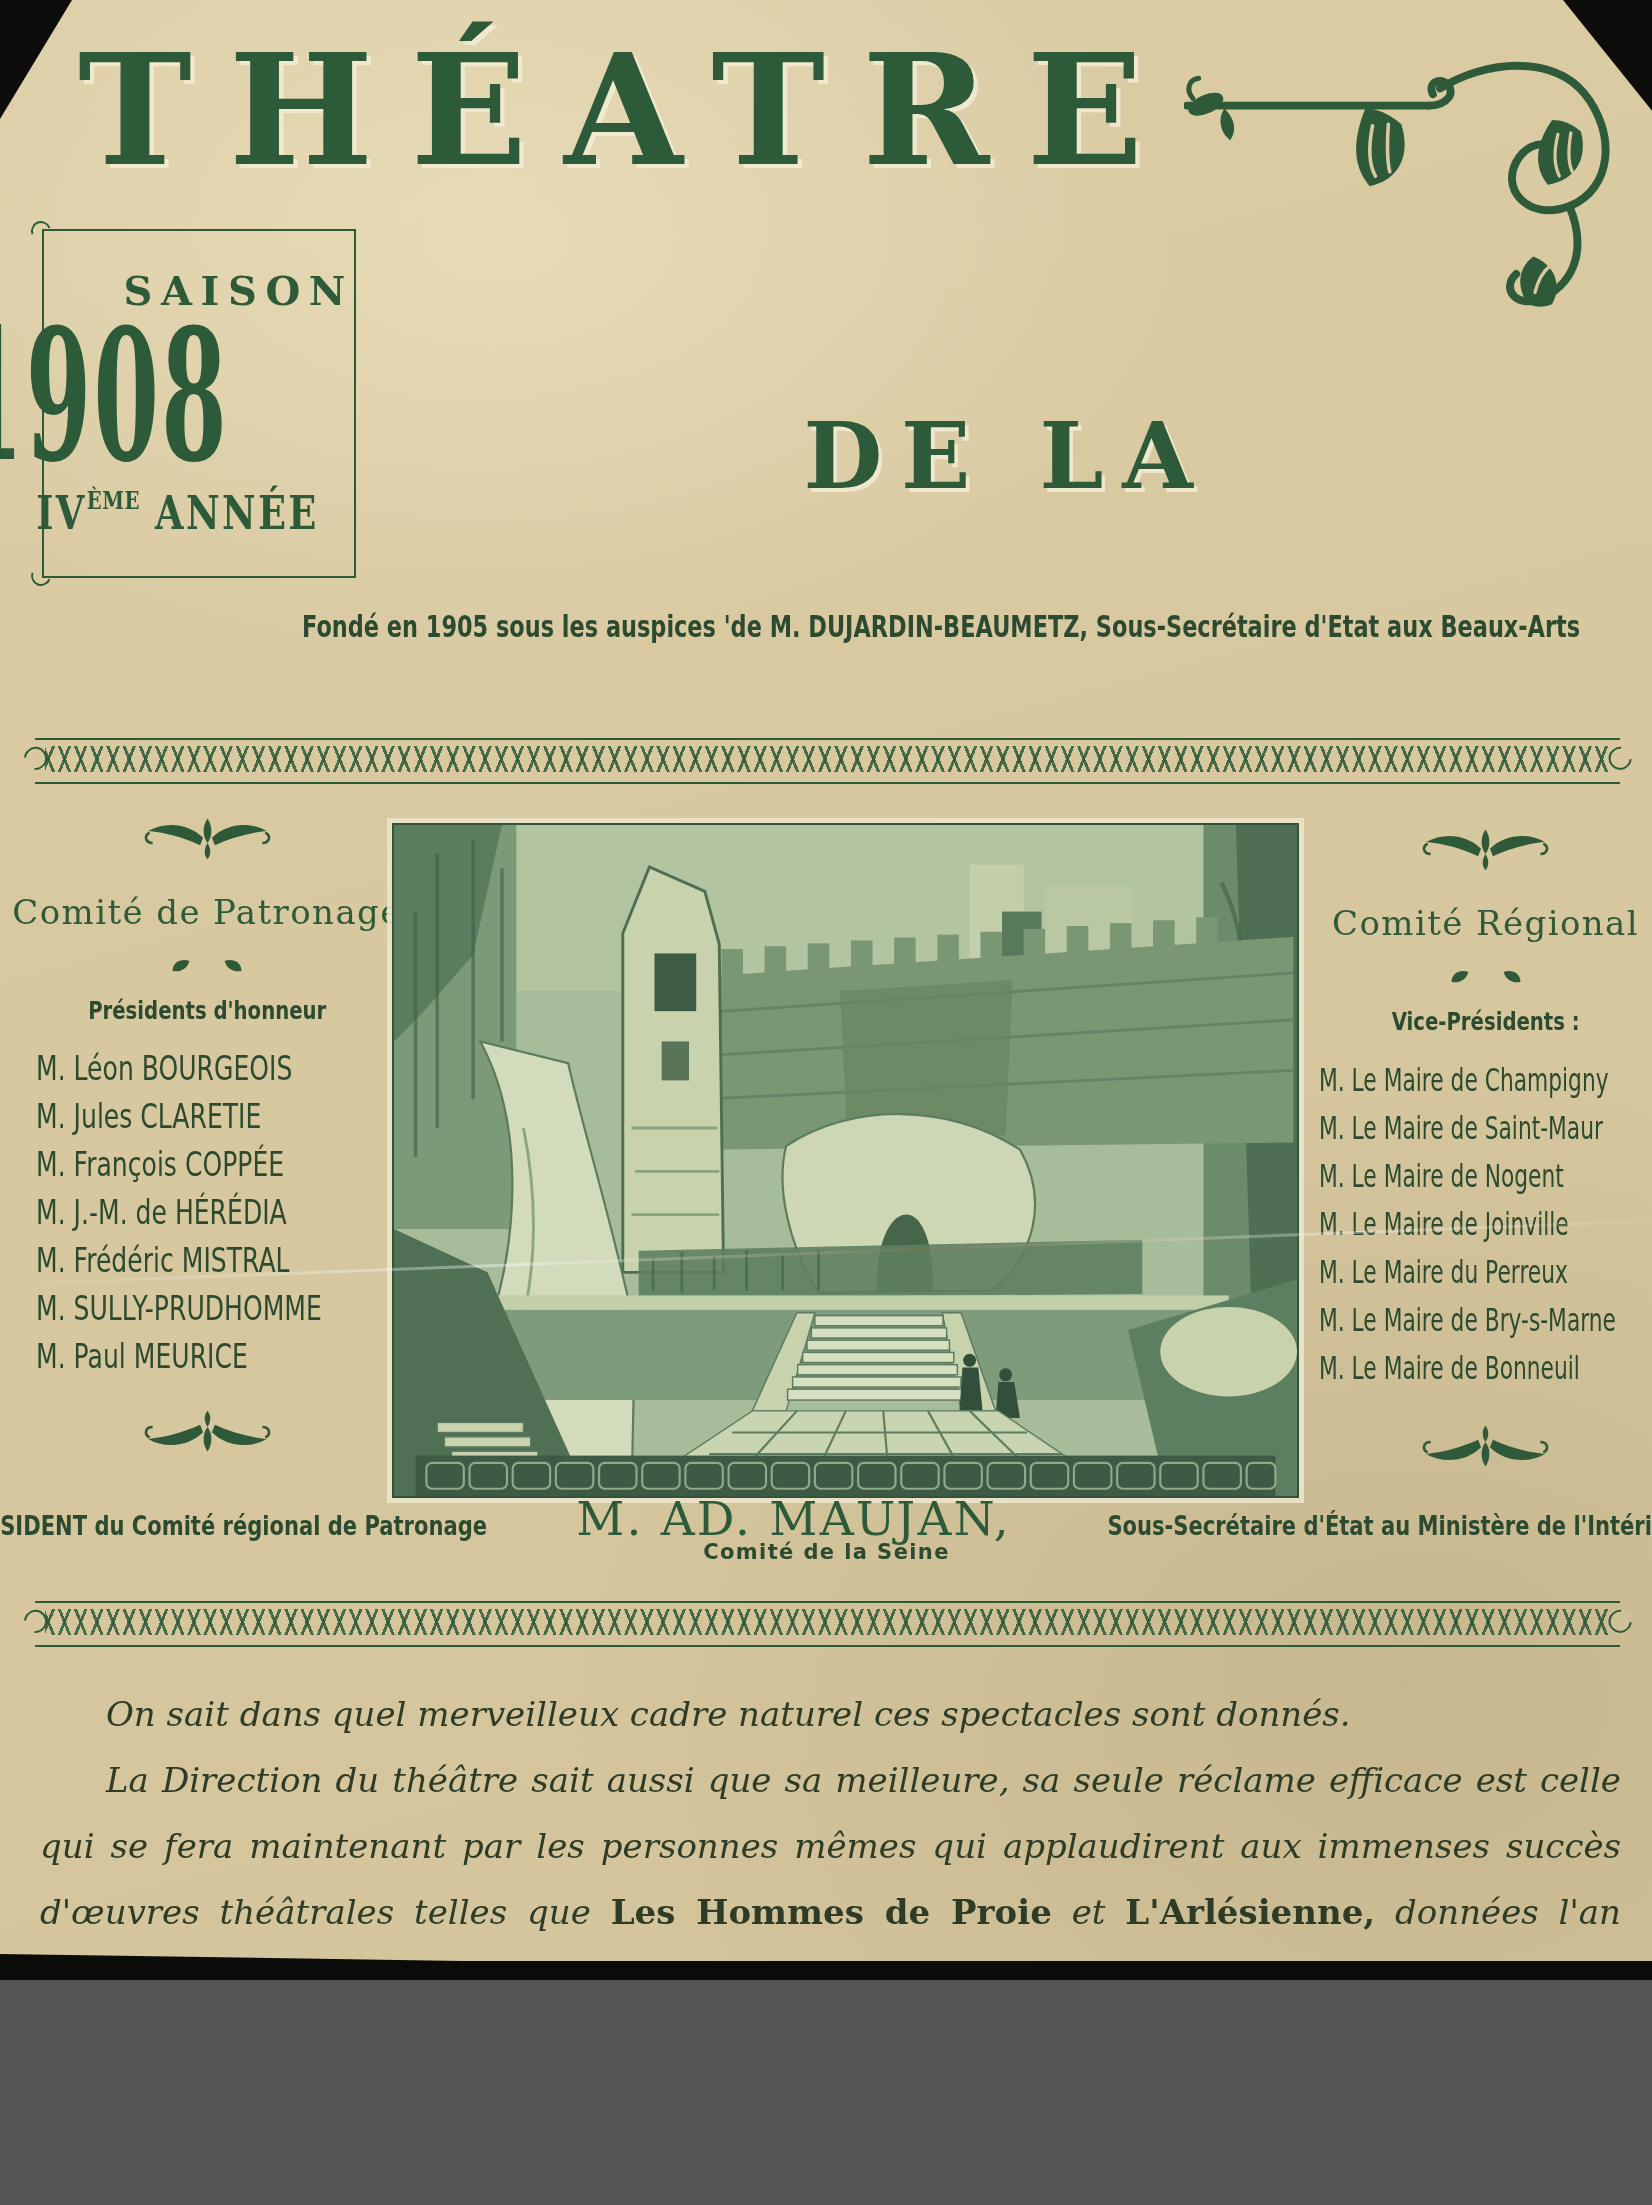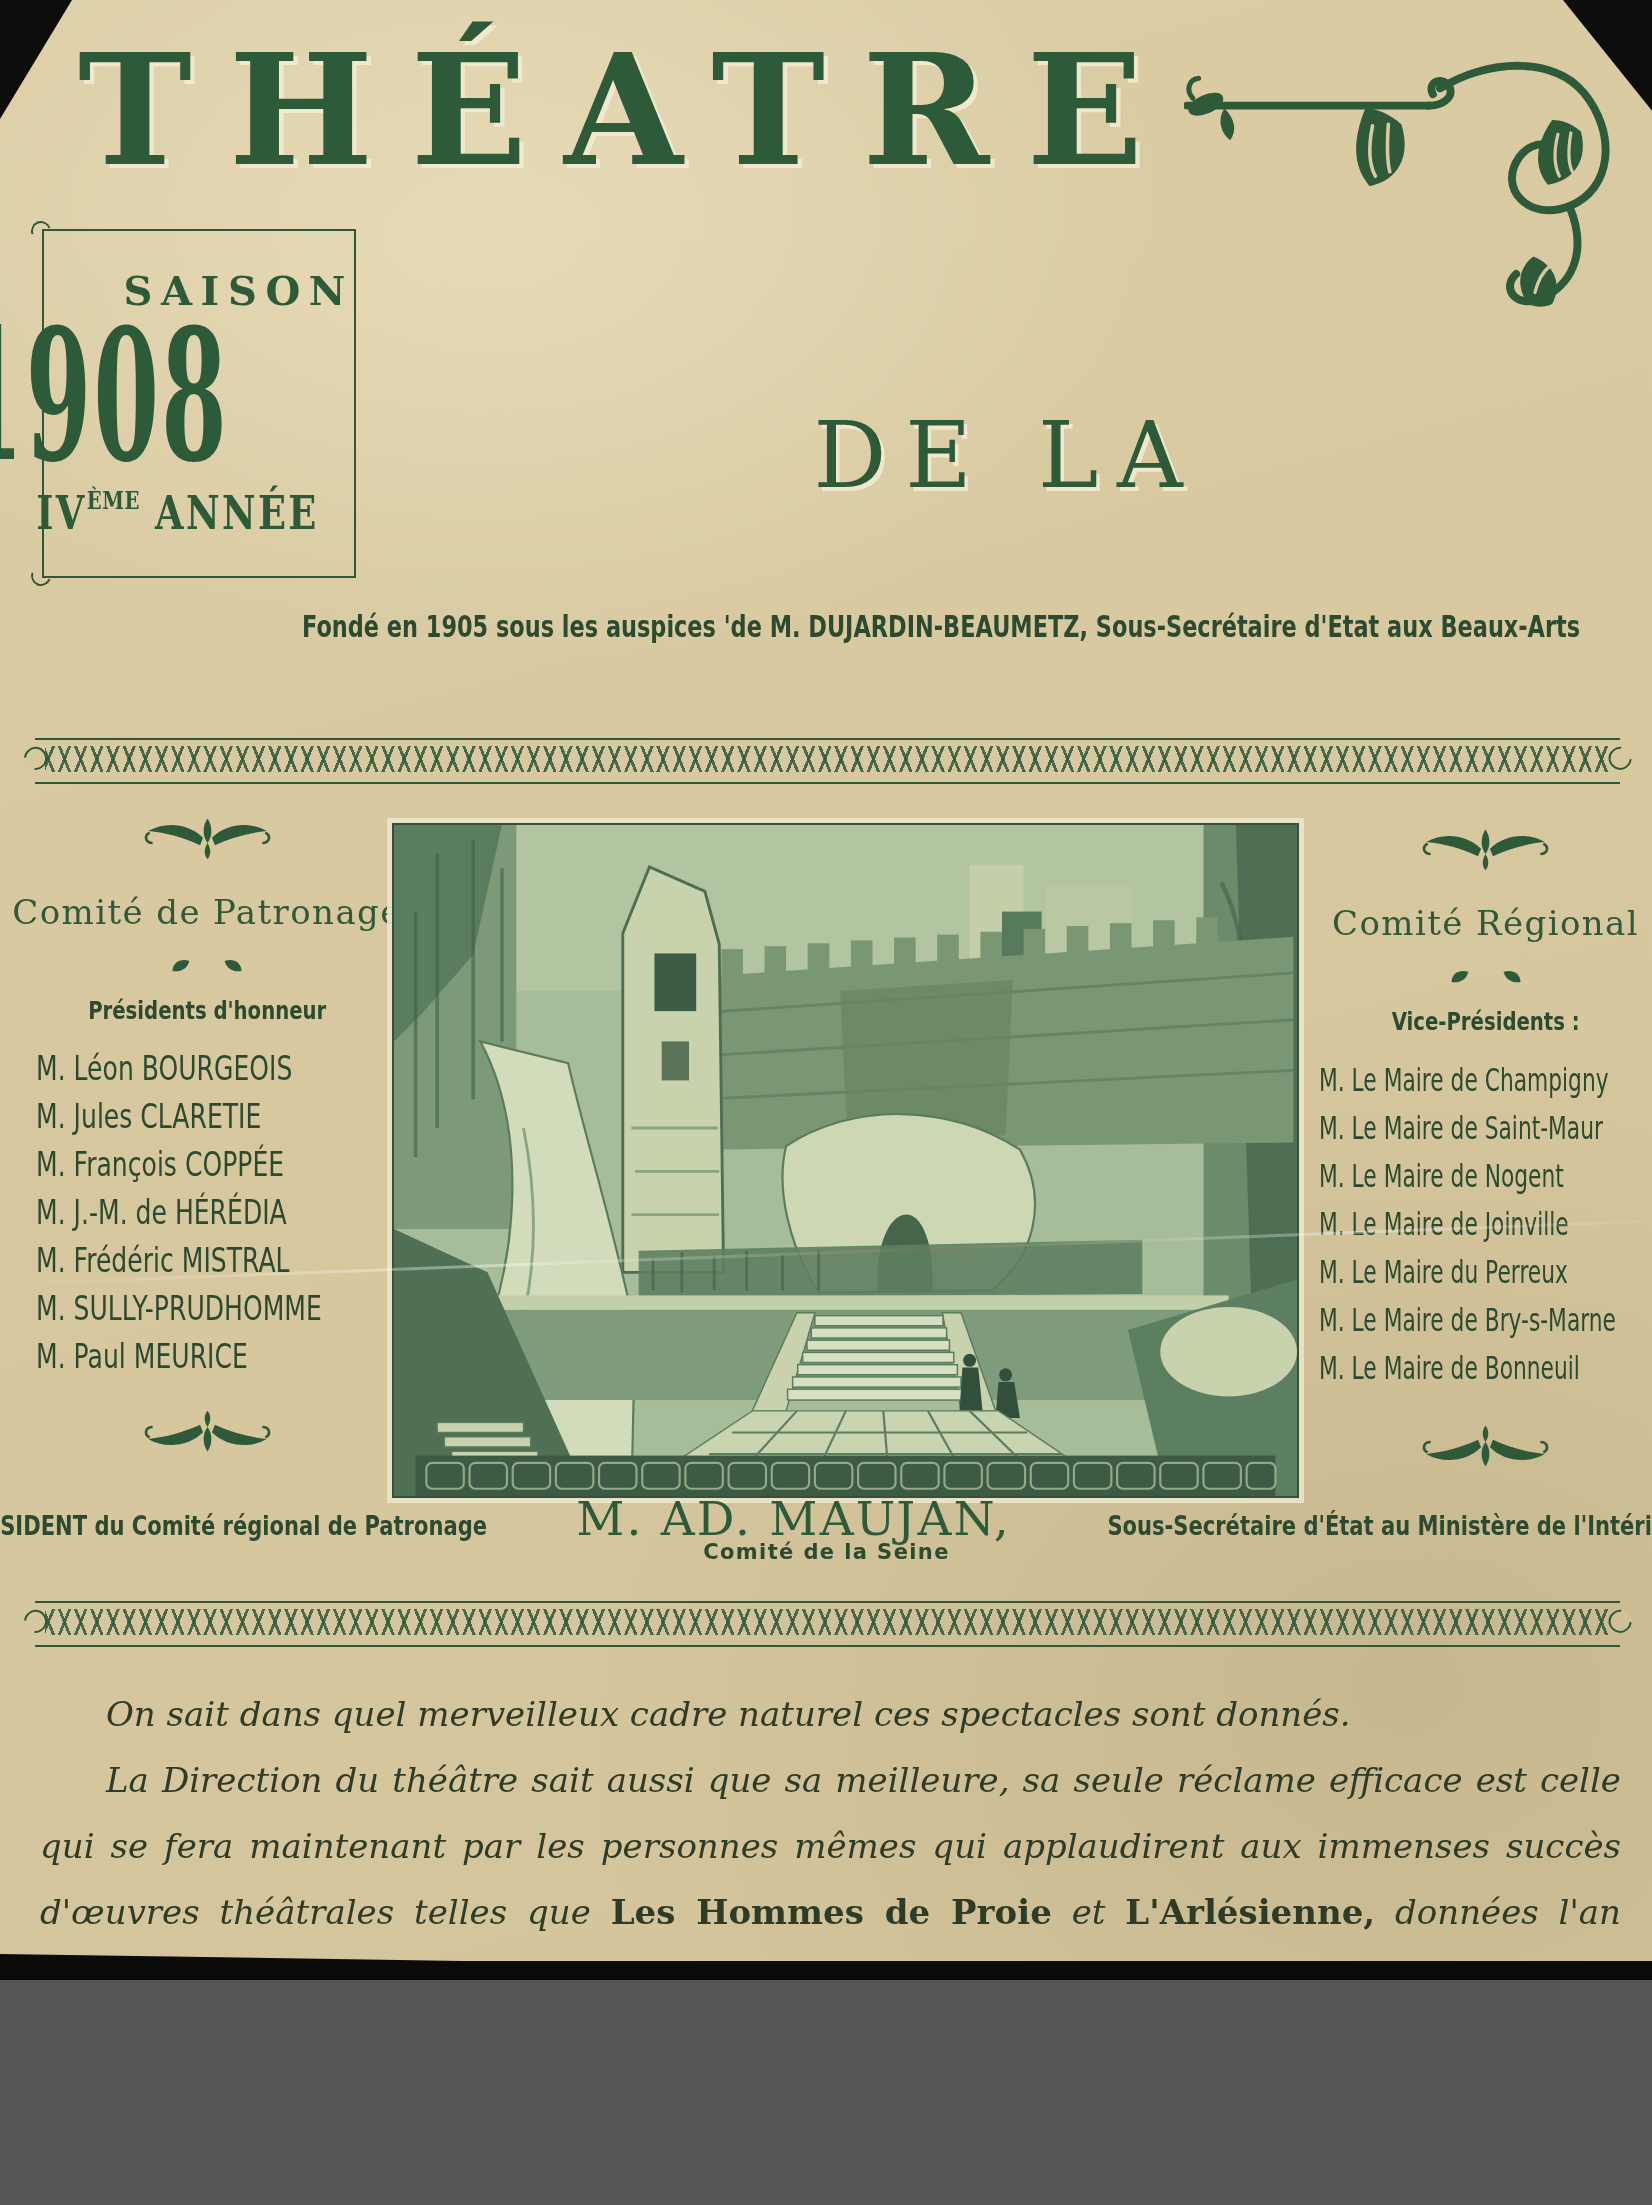--- a/index.html
+++ b/index.html
@@ -62,21 +62,21 @@
     position:absolute;left:423px;top:216px;
     font-size:143px;font-weight:bold;letter-spacing:32px;white-space:nowrap;
     color:var(--ink);
     text-shadow:4.3px 4.3px 0 rgba(243,236,211,.85);
   }
   .title3{
     position:absolute;left:403px;top:403px;width:1209px;
     display:flex;align-items:baseline;justify-content:center;gap:58px;
     color:var(--ink);text-shadow:3.6px 3.6px 0 rgba(243,236,211,.85);white-space:nowrap;
   }
-  .title3 .small{font-size:91px;font-weight:normal;letter-spacing:18.7px;}
+  .title3 .small{font-size:91px;font-weight:bold;letter-spacing:18.7px;}
   .title3 .large{font-size:117px;font-weight:bold;letter-spacing:23px;}
 
   .founded{
     position:absolute;left:302px;top:610px;width:1350px;
     font-family:"DejaVu Sans","Liberation Sans",sans-serif;
     font-size:29.5px;font-weight:bold;color:var(--ink-dark);white-space:nowrap;
     transform:scaleX(.76);transform-origin:left;
   }
 
   

